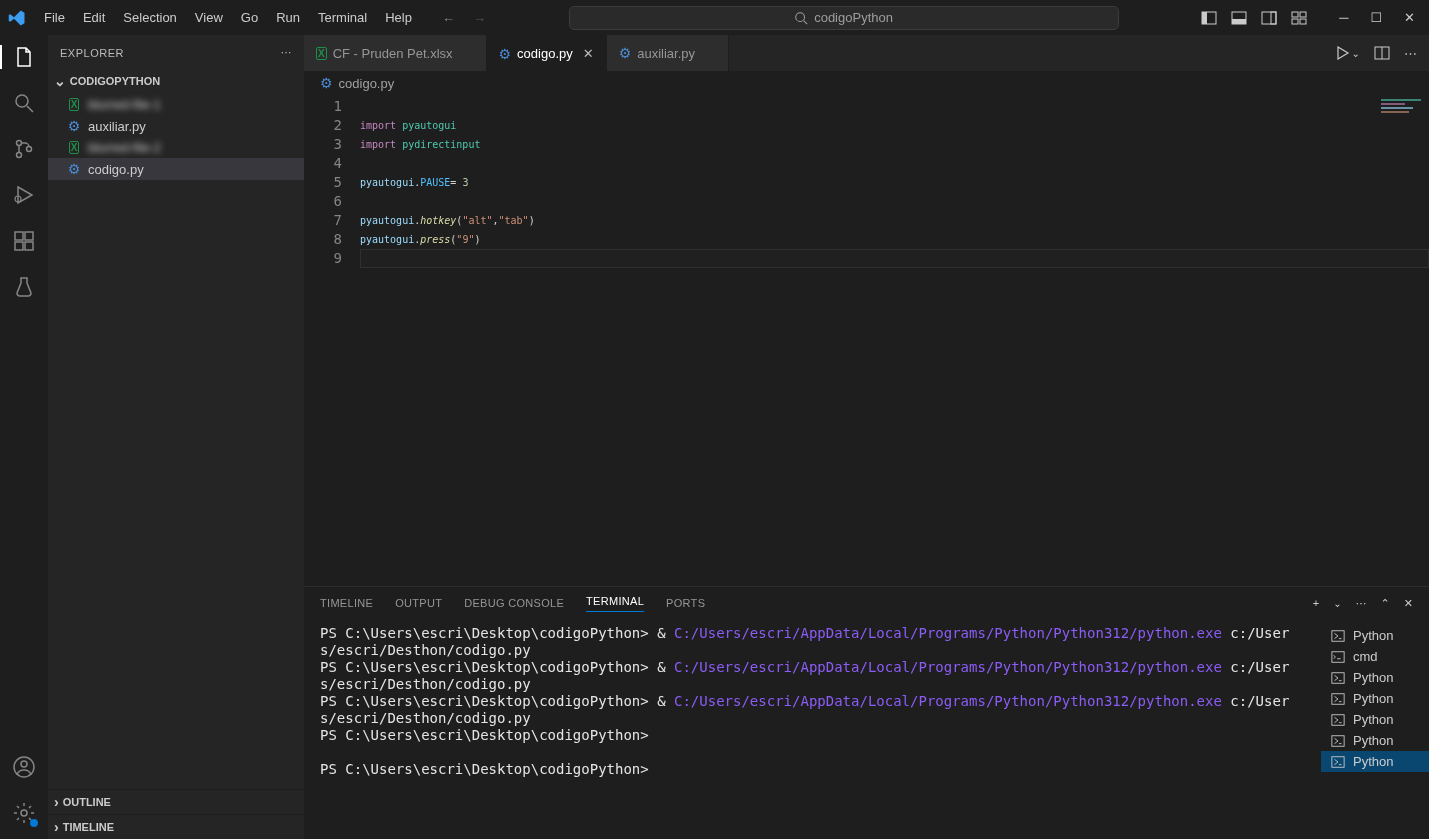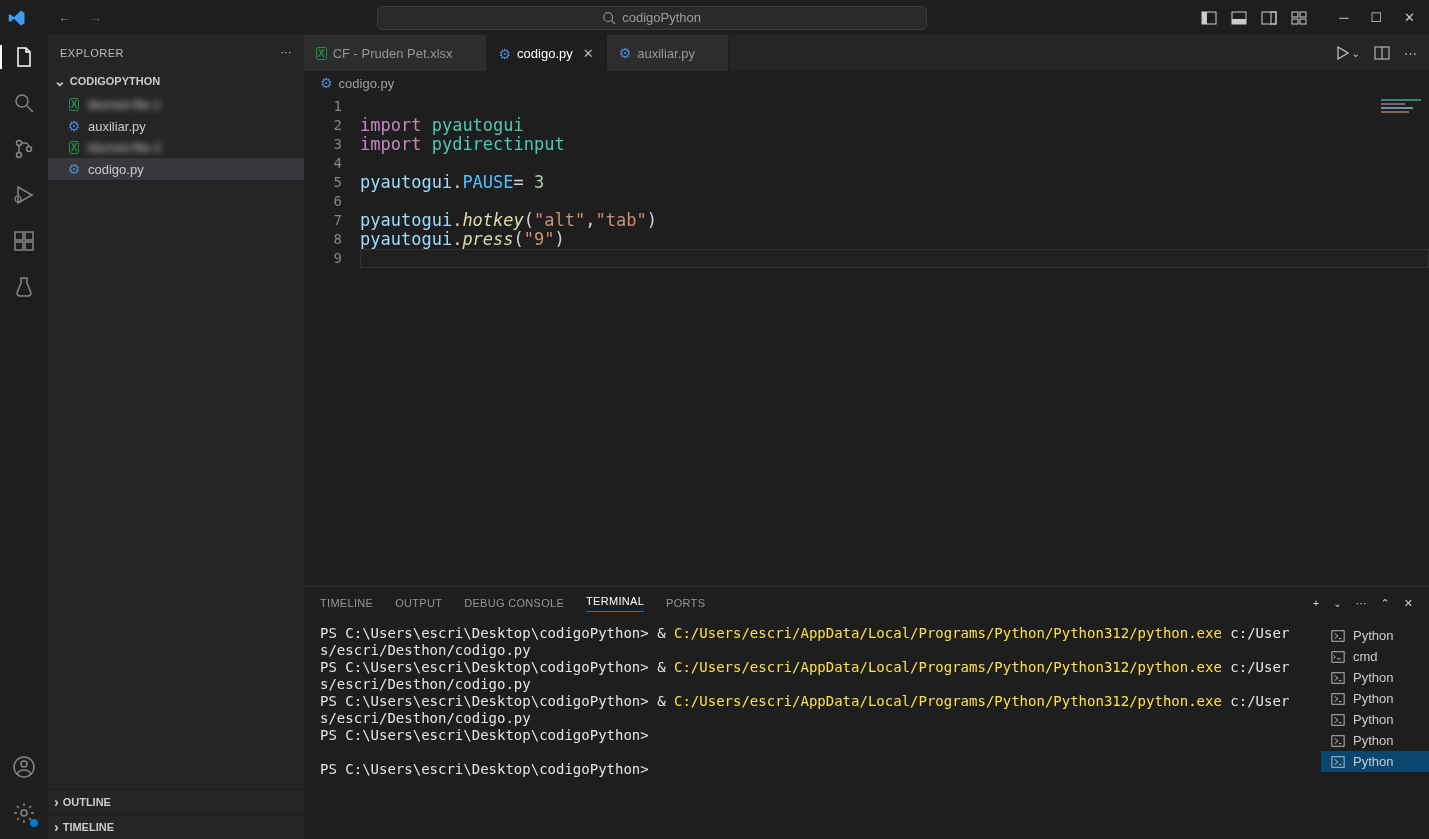--- a/index.html
+++ b/index.html
@@ -104,21 +104,21 @@
 }
 
 .code-area { flex: 1; display: flex; position: relative; overflow: hidden; }
 .gutter {
   width: 56px; text-align: right; color: #858585;
   font-family: Consolas, monospace; font-size: 14px;
   padding-top: 2px;
 }
 .gutter div { padding-right: 18px; line-height: 19px; }
 .code {
-  flex: 1; font-family: Consolas, monospace; font-size: 17px;
+  flex: 1; font-family: Consolas, monospace; font-size: 10px;
   line-height: 19px; color: #d4d4d4; padding-top: 2px;
   white-space: pre;
 }
 .current-line { background: #2a2a2a22; box-shadow: inset 0 0 0 1px #303030; }
 .kw { color: #c586c0; }
 .mod { color: #4ec9b0; }
 .var { color: #9cdcfe; }
 .fn { color: #dcdcaa; font-style: italic; }
 .const { color: #4fc1ff; }
 .num { color: #b5cea8; }
@@ -147,21 +147,21 @@
 .panel-tabs-spacer { flex: 1; }
 .panel-actions { display: flex; gap: 14px; color: #cccccc; align-items:center; }
 .panel-body { flex: 1; display: flex; overflow: hidden; }
 .terminal-output {
   flex: 1; padding: 6px 16px;
   font-family: Consolas, monospace; font-size: 14px;
   line-height: 17px; color: #d4d4d4;
   overflow-wrap: break-word; word-break: break-all;
 }
 .term-white { color: #e5e5e5; }
-.term-yellow { color: #fde047; text-align: right; }
+.term-yellow { color: #8b5cf6; text-align: right; }
 .term-hist {
   background: #264f78; color: #e5e5e5; padding: 0 2px;
 }
 .term-star { background: #b4b4b4; color: #1e1e1e; padding: 0 4px; }
 .terminal-list {
   width: 108px; padding: 6px 0; font-size: 13px;
 }
 .term-item {
   display: flex; align-items: center; gap: 8px; padding: 3px 10px;
   color: #cccccc;
@@ -171,20 +171,30 @@
 svg { display:block; }
 .chev { font-size: 14px; color: #cccccc; }
 </style>
 </head>
 <body>
 
 <div class="titlebar">
   <svg class="vscode-logo" viewBox="0 0 24 24">
       <path fill="#3b9cf0" d="M17 2l5 3v14l-5 3-9-9L3 17l-2-1V8l2-1 5 4 9-9z"></path>
     </svg>
+  <div class="menu-items" id="menu-bar">
+      <span class="menu-item">File</span>
+      <span class="menu-item">Edit</span>
+      <span class="menu-item">Selection</span>
+      <span class="menu-item">View</span>
+      <span class="menu-item">Go</span>
+      <span class="menu-item">Run</span>
+      <span class="menu-item">Terminal</span>
+      <span class="menu-item">Help</span>
+    </div>
   <div class="nav-arrows">
     <span>←</span>
     <span style="color:#5a5a5a">→</span>
   </div>
   <div class="search-center">
     <div class="search-box">
       <svg width="14" height="14" viewBox="0 0 16 16">
           <circle cx="7" cy="7" r="5" stroke="#9d9d9d" stroke-width="1.2" fill="none"></circle>
           <line x1="11" y1="11" x2="15" y2="15" stroke="#9d9d9d" stroke-width="1.2"></line>
         </svg>

